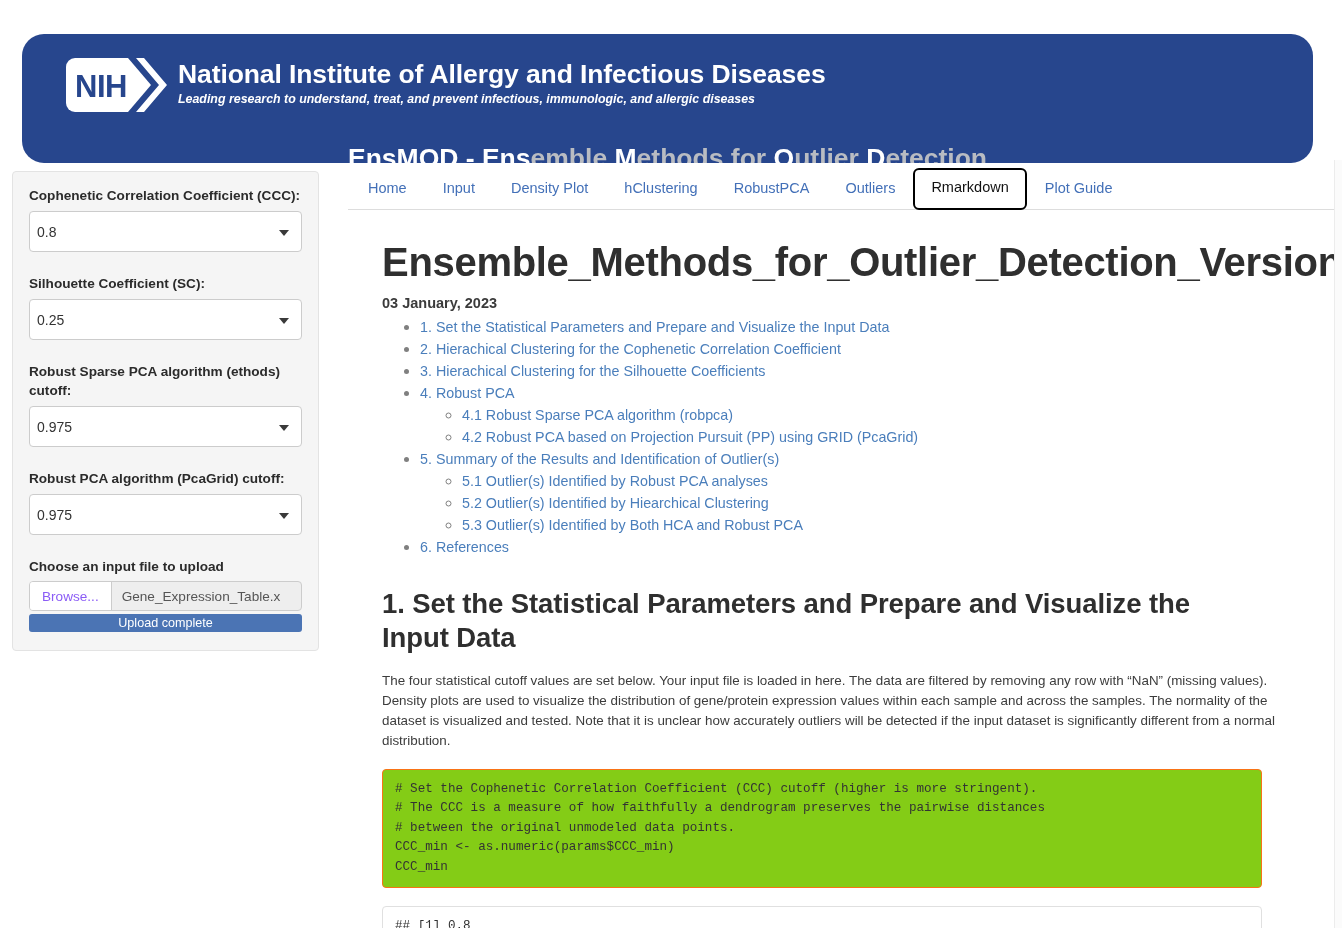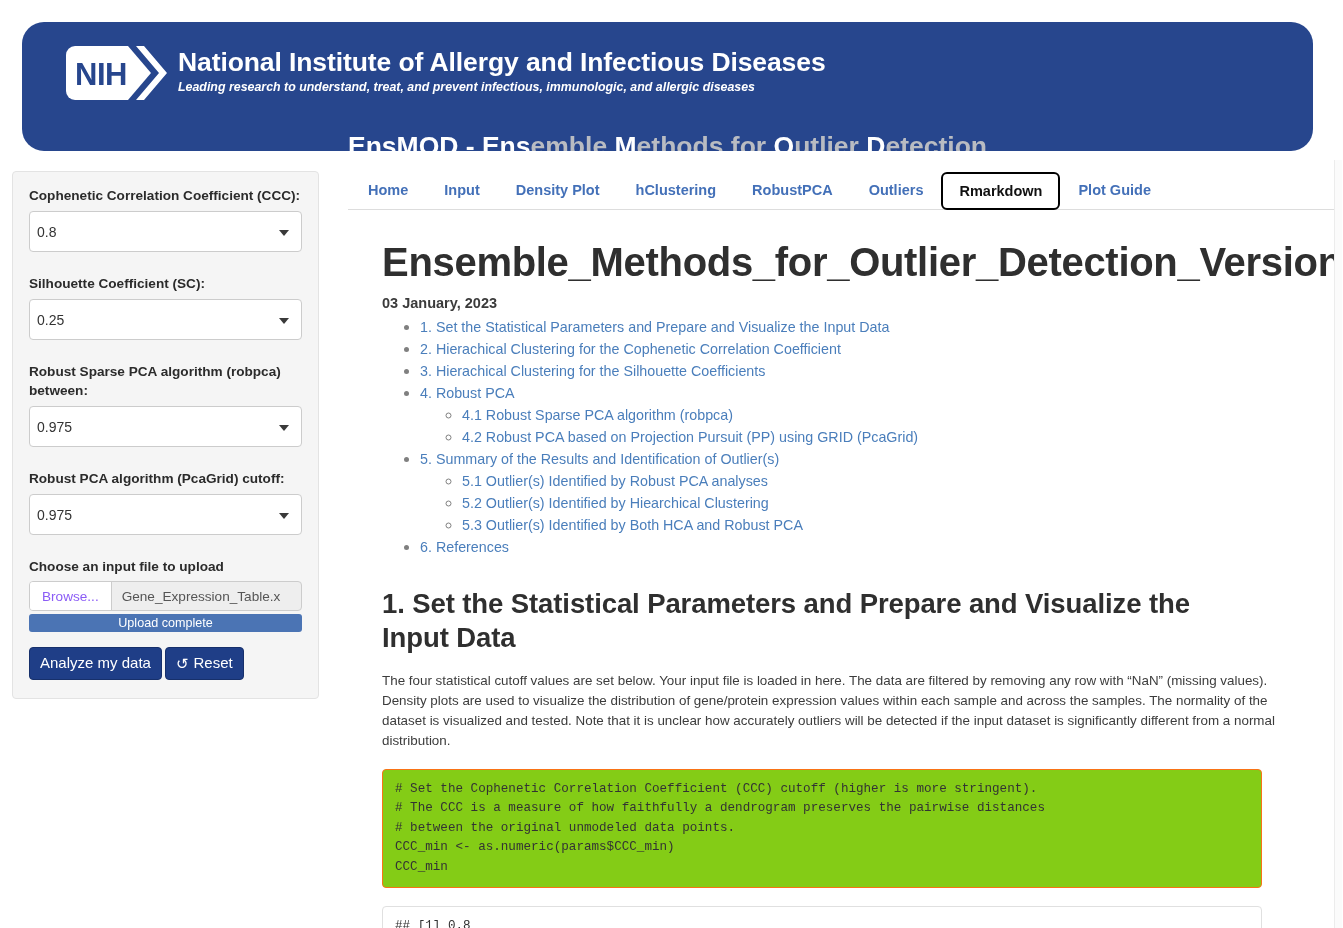--- a/index.html
+++ b/index.html
@@ -13,21 +13,21 @@
     overflow: hidden;
     font-family: "Liberation Sans", sans-serif;
     color: #333333;
     position: relative;
   }
 
   
   .banner {
     position: absolute;
     left: 22px;
-    top: 22px;
+    top: 34px;
     width: 1291px;
     height: 129px;
     background: #27468d;
     border-radius: 22px;
     box-sizing: border-box;
     overflow: hidden;
   }
   .nih-row {
     position: absolute;
     left: 44px;
@@ -199,27 +199,25 @@
   .main {
     position: absolute;
     left: 348px;
     top: 168px;
     width: 988px;
     height: 760px;
     overflow: hidden;
   }
   .tabs {
     display: flex;
-    align-items: flex-end;
     gap: 0px;
     border-bottom: 1px solid #dddddd;
     height: 42px;
     box-sizing: border-box;
     padding-left: 2px;
-    font-weight: bold;
   }
   .tab {
     font-size: 14.5px;
     color: #4370b8;
     padding: 9px 16px;
     line-height: 18px;
     cursor: pointer;
     white-space: nowrap;
     text-decoration: none;
     border: 2px solid transparent;
@@ -350,21 +348,21 @@
 
   <div class="field-group">
     <div class="field-label">Silhouette Coefficient (SC):</div>
     <div class="select-box">
       <span>0.25</span>
       <span class="select-caret"></span>
     </div>
   </div>
 
   <div class="field-group">
-    <div class="field-label">Robust Sparse PCA algorithm (robpca) between:</div>
+    <div class="field-label">Robust Sparse PCA algorithm (ethods) cutoff:</div>
     <div class="select-box">
       <span>0.975</span>
       <span class="select-caret"></span>
     </div>
   </div>
 
   <div class="field-group">
     <div class="field-label">Robust PCA algorithm (PcaGrid) cutoff:</div>
     <div class="select-box">
       <span>0.975</span>
@@ -376,29 +374,20 @@
     <div class="upload-label">Choose an input file to upload</div>
     <div class="file-input">
       <div class="file-browse">Browse...</div>
       <div class="file-name">Gene_Expression_Table.x</div>
     </div>
     <div class="progress">
       <span>Upload complete</span>
     </div>
   </div>
 
-  <div class="btn-row">
-    <div class="btn">
-      <span>Analyze my data</span>
-    </div>
-    <div class="btn">
-      <span class="reset-icon">↺</span>
-      <span>Reset</span>
-    </div>
-  </div>
 
 </div>
 
 <div class="main">
 
   <div class="tabs" id="tab-bar">
       <a class="tab">Home</a>
       <a class="tab">Input</a>
       <a class="tab">Density Plot</a>
       <a class="tab">hClustering</a>

